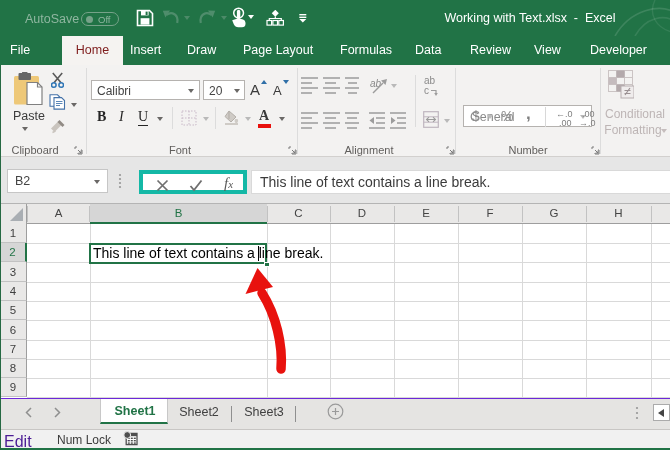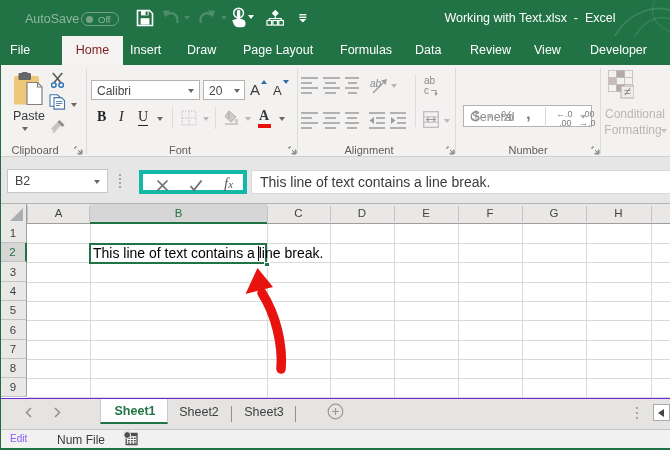--- a/index.html
+++ b/index.html
@@ -385,22 +385,22 @@
     <svg class="abs" style="left:634px;top:7px" width="6" height="16" viewBox="0 0 6 16">
       <circle cx="3" cy="2" r="1.1" fill="#979797"></circle>
         <circle cx="3" cy="7" r="1.1" fill="#979797"></circle>
       <circle cx="3" cy="12" r="1.1" fill="#979797"></circle>
     </svg>
     <div class="abs" style="left:653px;top:5px;width:17px;height:17px;background:#fff;border:1px solid #ababab;">
       <span class="abs" style="left:4px;top:3.5px;width:0;height:0;border-top:4px solid transparent;border-bottom:4px solid transparent;border-right:6px solid #444;"></span>
     </div>
   </div>
   <div id="statusbar" class="abs">
-    <span class="abs" style="left:10px;top:3px;font-size:10px;color:#8b5cf6;">Edit</span>
-    <span class="abs" style="left:57px;top:3px;font-size:12px;color:#3b3b3b;">Num File</span>
+    <span class="abs" style="left:4px;top:3px;font-size:16px;color:#4c1d95;">Edit</span>
+    <span class="abs" style="left:57px;top:3px;font-size:12px;color:#3b3b3b;">Num Lock</span>
     <svg class="abs" style="left:123px;top:1px" width="16" height="16" viewBox="0 0 16 16">
       <rect x="3.2" y="2.4" width="10.8" height="11.2" fill="#fff" stroke="#4f4f4f" stroke-width="1.3"></rect>
       <rect x="7.2" y="2.4" width="6.8" height="2.8" fill="#4f4f4f"></rect>
       <g fill="#4f4f4f">
         <rect x="4.8" y="6.6" width="2" height="1.4"></rect>
           <rect x="7.8" y="6.6" width="2" height="1.4"></rect>
           <rect x="10.8" y="6.6" width="2" height="1.4"></rect>
         <rect x="4.8" y="9" width="2" height="1.4"></rect>
           <rect x="7.8" y="9" width="2" height="1.4"></rect>
           <rect x="10.8" y="9" width="2" height="1.4"></rect>

